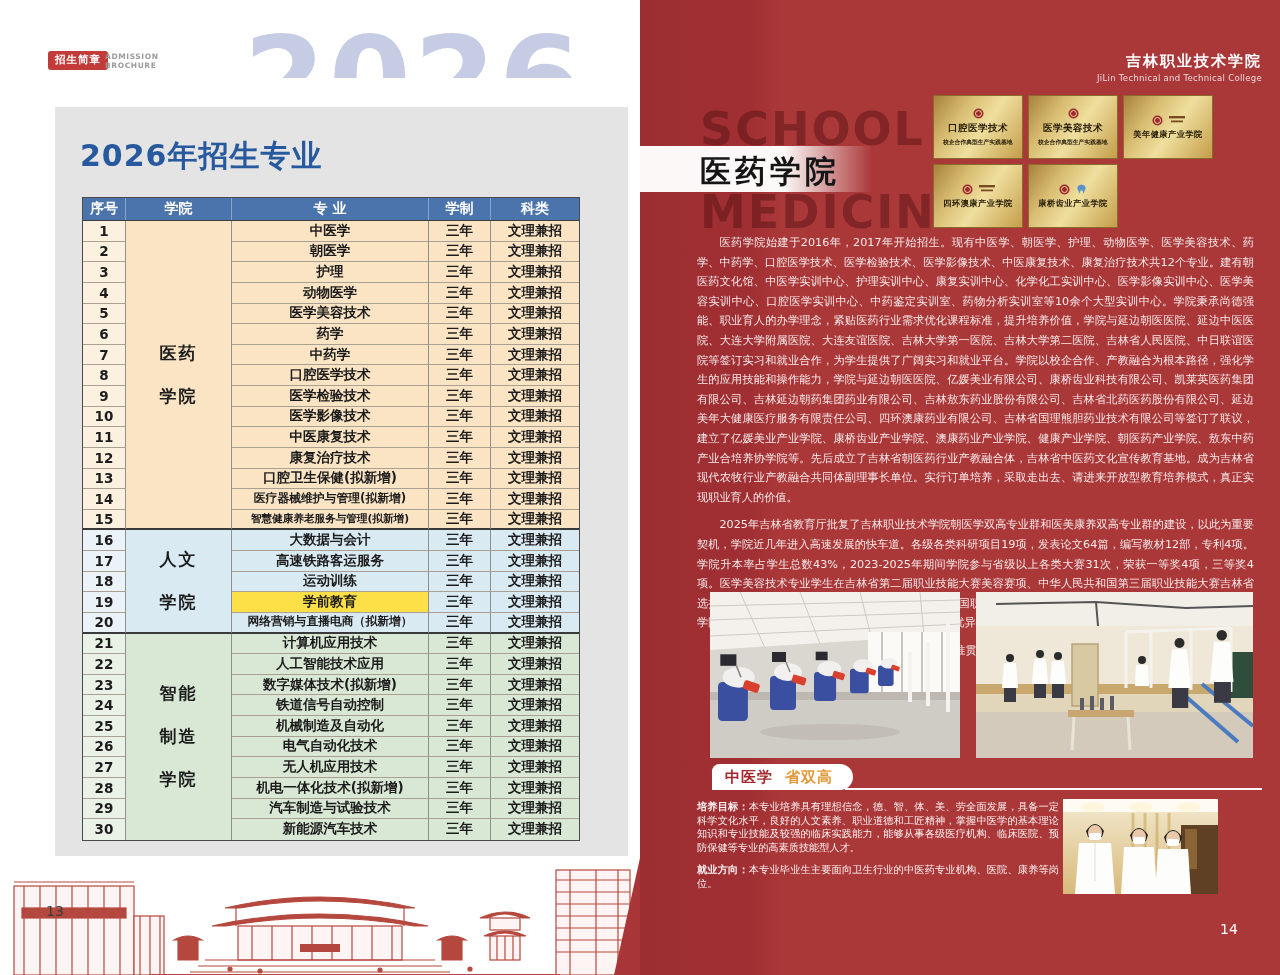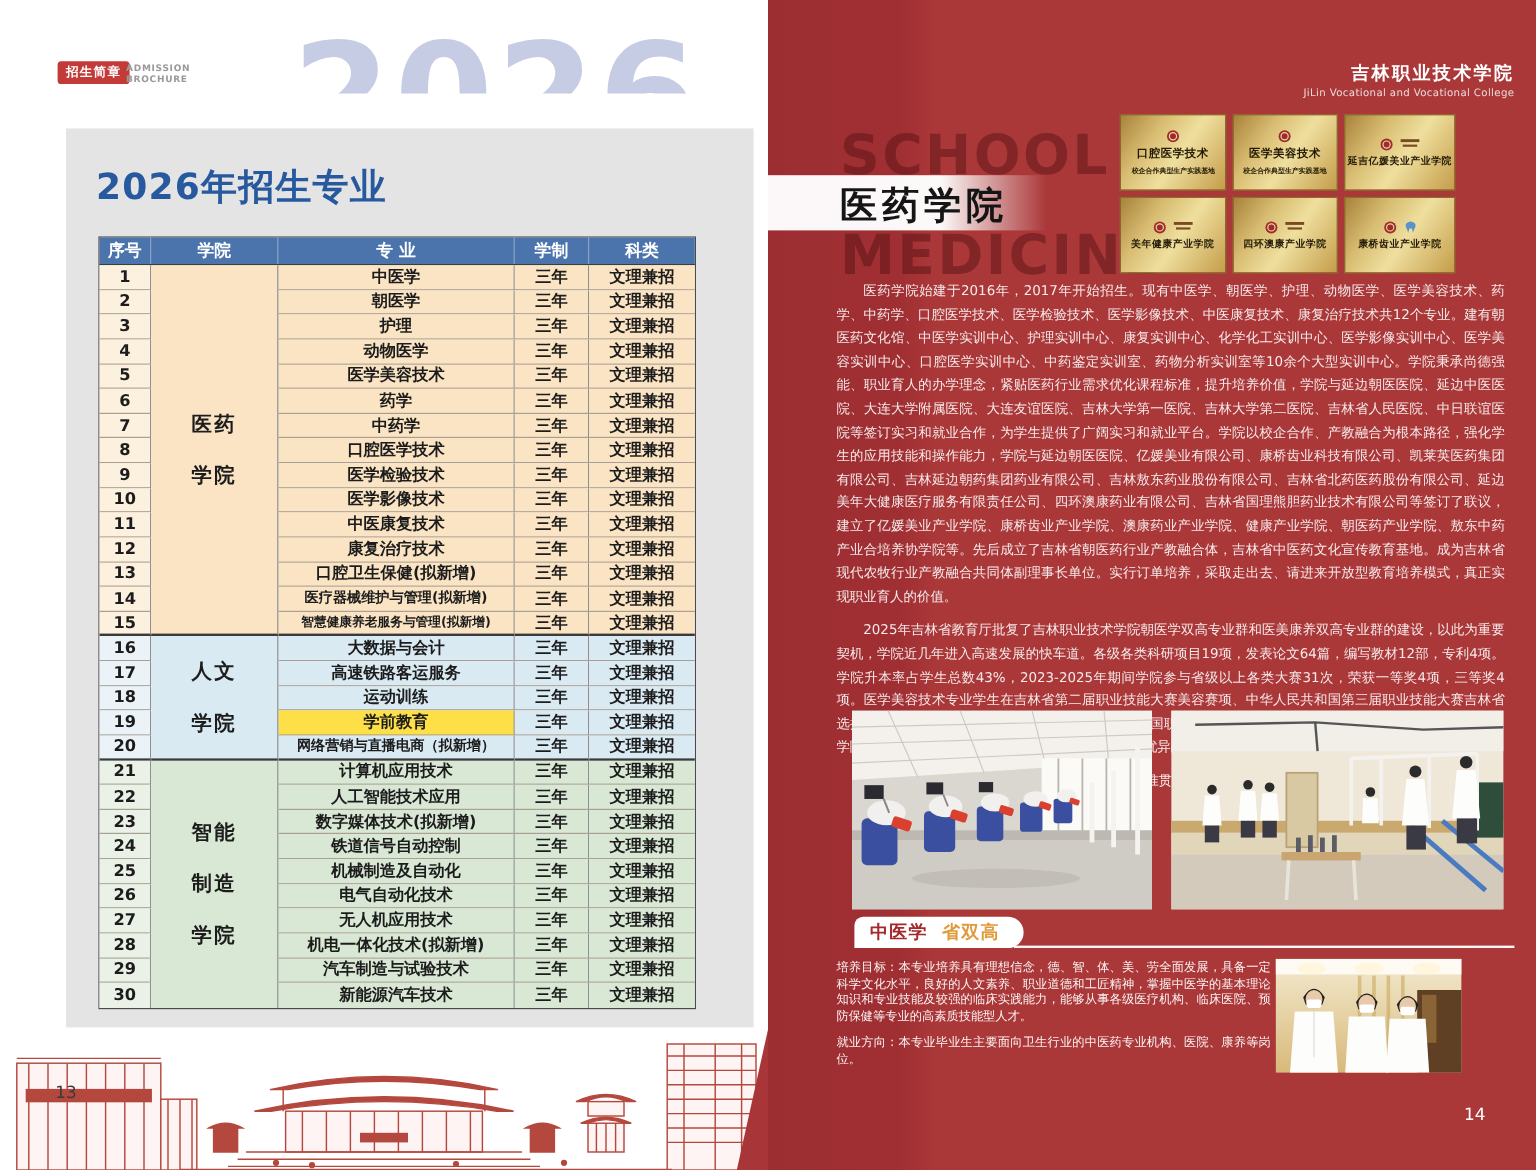--- a/index.html
+++ b/index.html
@@ -59,21 +59,21 @@
   .paras p{margin:0 0 8px;text-indent:2em;}
 
   .photo{border:none;display:block;}
   .tab{left:712px;top:764px;height:26px;padding:0 20px 0 13px;background:#fff;
        border-radius:9px 16px 16px 0;display:flex;align-items:center;gap:12px;}
   .tab .cn{color:#a5282d;font-weight:800;font-size:15px;letter-spacing:1px;}
   .tab .dj{color:#e09a3a;font-weight:800;font-size:15px;letter-spacing:1px;}
   .tab-line{left:845px;top:788px;width:417px;height:2px;background:rgba(255,255,255,.95);}
   .goalblock{left:697px;top:800px;width:362px;color:#fbf3f3;font-size:10.2px;line-height:13.7px;text-align:justify;}
   .goalblock .blk{margin-bottom:8px;}
-  .goalblock b{font-weight:400;}
+  .goalblock b{font-weight:700;}
   .pagenum-right{left:1220px;top:921px;font-size:14px;color:#fff;}
 </style>
 </head>
 <body>
 
 <div class="canvas">
 
   <div class="abs wm2026">
     <span>2026</span>
   </div>
@@ -299,21 +299,21 @@
       <circle cx="380" cy="114" r="2" fill="#b5483e"></circle>
         <circle cx="470" cy="113" r="2" fill="#b5483e"></circle>
     </g>
   </svg>
   <div class="abs corner-red"></div>
   <div class="abs pagenum-left">13</div>
 
   <div class="abs red-bg"></div>
 
   <div class="abs school-cn">吉林职业技术学院</div>
-  <div class="abs school-en">JiLin Vocational and Vocational College</div>
+  <div class="abs school-en">JiLin Technical and Technical College</div>
 
   <div class="abs wm-school" style="top:106px;">SCHOOL OF</div>
   <div class="abs wm-school" style="top:189px;">MEDICINE</div>
   <div class="abs banner"></div>
   <div class="abs section-title">医药学院</div>
 
   <div class="abs plaques" id="plaques">
       <div class="plaque">
         <div class="logos">
           <svg width="11" height="11" viewBox="0 0 11 11">
@@ -326,33 +326,20 @@
       </div>
       <div class="plaque">
         <div class="logos">
           <svg width="11" height="11" viewBox="0 0 11 11">
             <circle cx="5.5" cy="5.5" r="5" fill="#a02a2c"></circle>
             <circle cx="5.5" cy="5.5" r="3" fill="none" stroke="#e9d9a0" stroke-width="1"></circle>
           </svg>
         </div>
         <div class="l1">医学美容技术</div>
         <div class="l2">校企合作典型生产实践基地</div>
-      </div>
-      <div class="plaque">
-        <div class="logos">
-          <svg width="11" height="11" viewBox="0 0 11 11">
-            <circle cx="5.5" cy="5.5" r="5" fill="#a02a2c"></circle>
-            <circle cx="5.5" cy="5.5" r="3" fill="none" stroke="#e9d9a0" stroke-width="1"></circle>
-          </svg>
-          <svg width="16" height="10" viewBox="0 0 16 10">
-            <rect x="0" y="1" width="16" height="2.4" fill="#7a4a22"></rect>
-            <rect x="2" y="5.5" width="12" height="1.8" fill="#7a4a22"></rect>
-          </svg>
-        </div>
-        <div class="l1" style="font-size: 8.2px;">延吉亿媛美业产业学院</div>
       </div>
       <div class="plaque">
         <div class="logos">
           <svg width="11" height="11" viewBox="0 0 11 11">
             <circle cx="5.5" cy="5.5" r="5" fill="#a02a2c"></circle>
             <circle cx="5.5" cy="5.5" r="3" fill="none" stroke="#e9d9a0" stroke-width="1"></circle>
           </svg>
           <svg width="16" height="10" viewBox="0 0 16 10">
             <rect x="0" y="1" width="16" height="2.4" fill="#7a4a22"></rect>
             <rect x="2" y="5.5" width="12" height="1.8" fill="#7a4a22"></rect>

